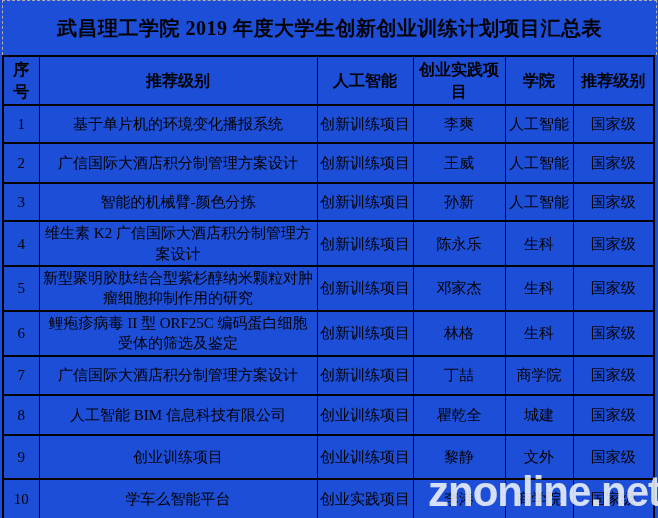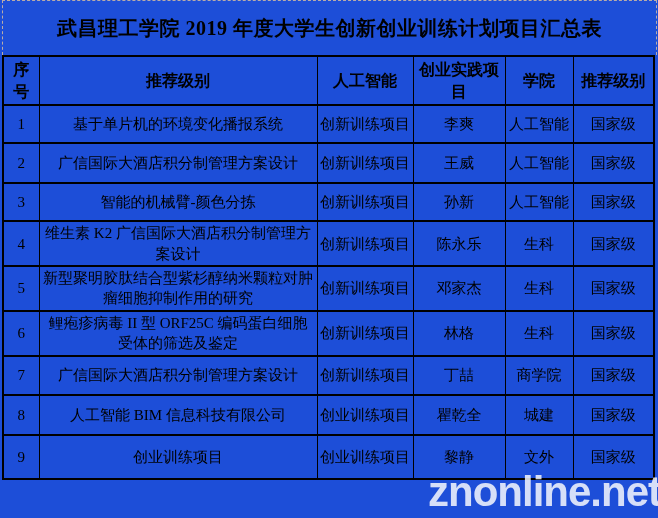--- a/index.html
+++ b/index.html
@@ -183,17 +183,25 @@
           <td>国家级</td>
         </tr>
         <tr>
           <td class="num">9</td>
           <td>创业训练项目</td>
           <td>创业训练项目</td>
           <td>黎静</td>
           <td>文外</td>
           <td>国家级</td>
         </tr>
+        <tr>
+          <td class="num">10</td>
+          <td>学车么智能平台</td>
+          <td>创业实践项目</td>
+          <td>李港</td>
+          <td>商学院</td>
+          <td>国家级</td>
+        </tr>
       </tbody>
   </table>
 
   <div class="watermark">znonline.net</div>
 </div>
 
 </body></html>

